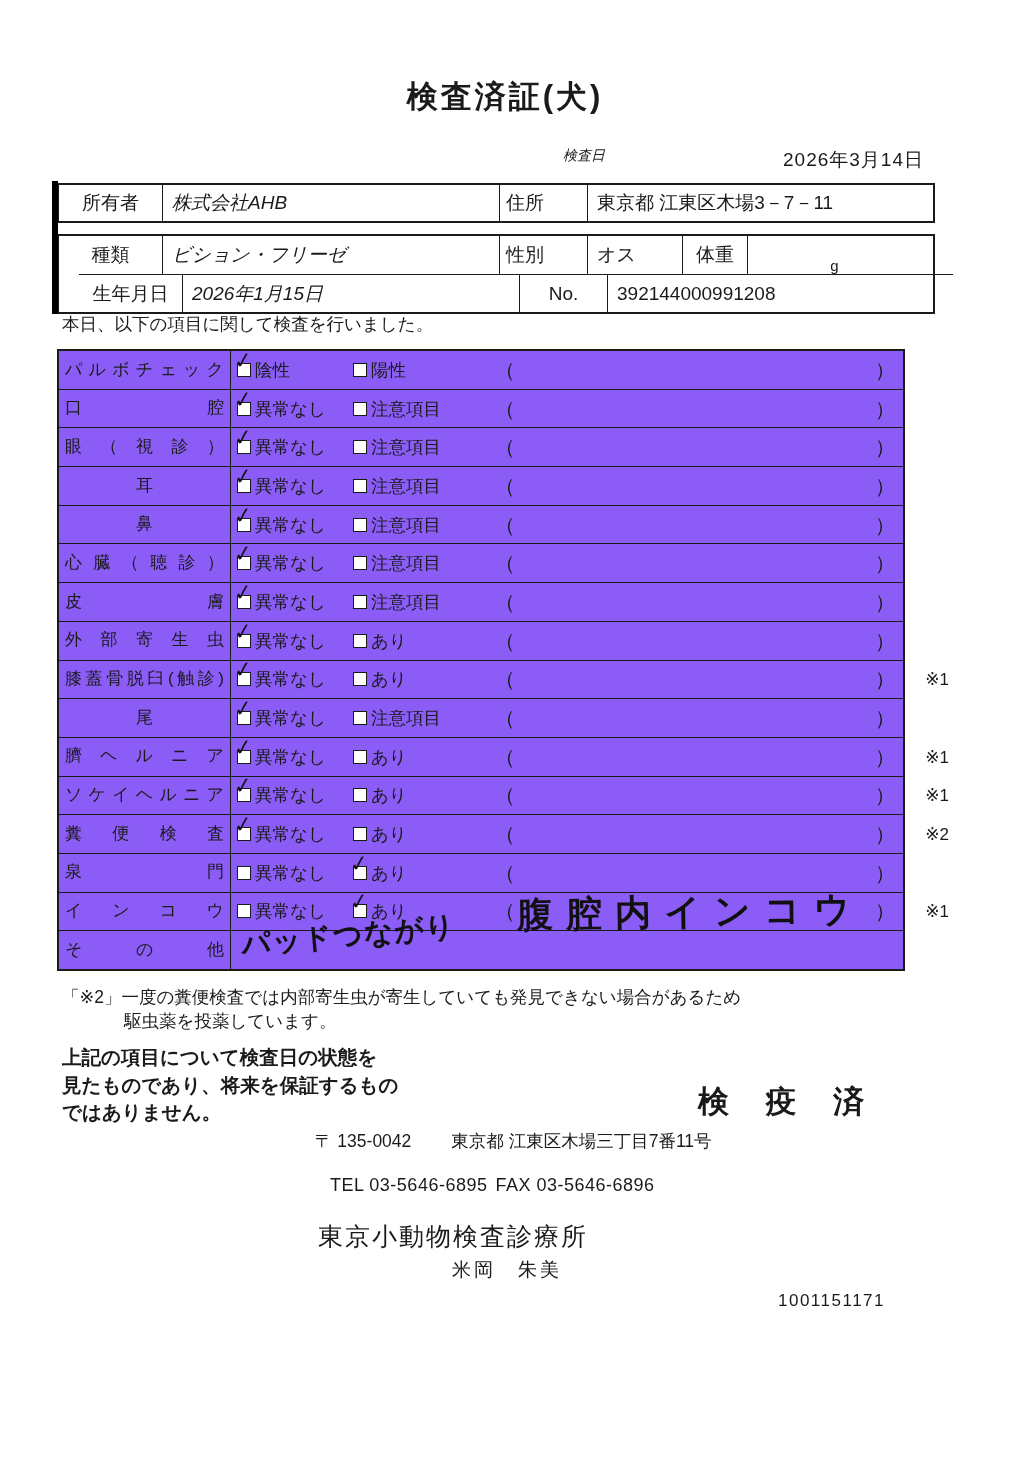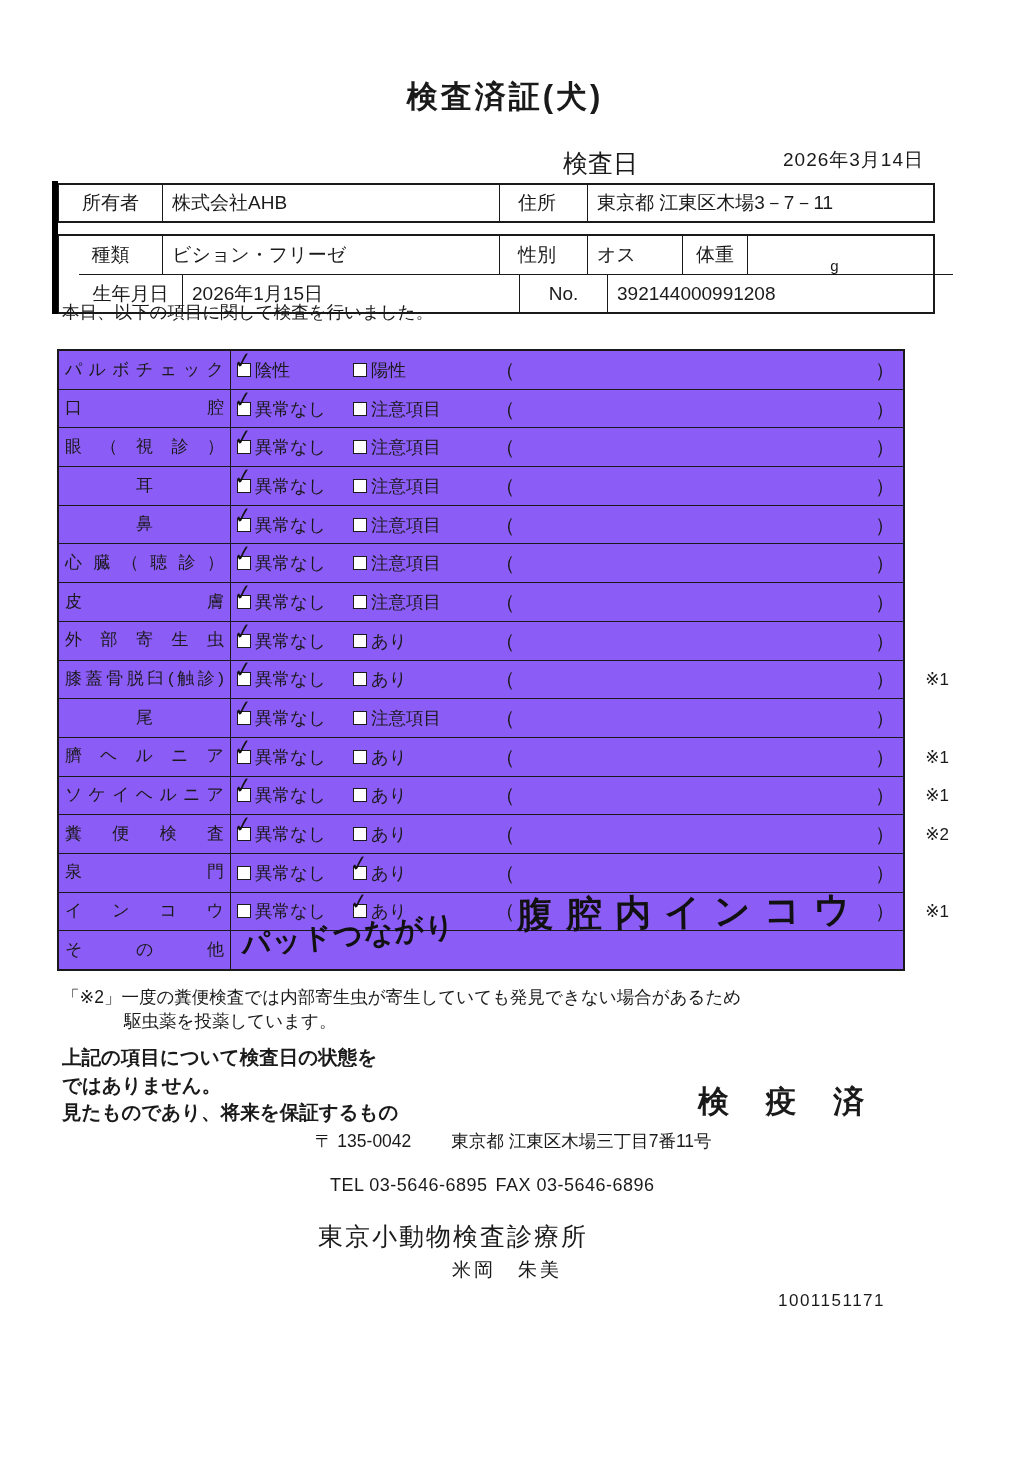--- a/index.html
+++ b/index.html
@@ -8,44 +8,44 @@
     font-family:"Liberation Sans","DejaVu Sans",sans-serif;
     color:#1a1a1a;
   }
   .sheet { position:absolute; inset:0; background:#ffffff; }
 
   .title {
     position:absolute; top:76px; left:0; width:1010px; text-align:center;
     font-size:31px; font-weight:600; letter-spacing:3px;
   }
 
-  .date-label { position:absolute; left:563px; top:147px; font-size:25px; }
+  .date-label { position:absolute; left:563px; top:147px; font-size:14px;font-style:italic; }
   .date-value { position:absolute; left:783px; top:147px; font-size:19px; letter-spacing:1px; }
 
   .black-bar { position:absolute; left:52px; top:181px; width:6px; height:133px; background:#000; z-index:5; }
 
   .tbl { position:absolute; left:57px; width:878px; border:2px solid #1a1a1a; box-sizing:border-box; background:#fff; }
   .owner { top:183px; height:40px; }
   .dog { top:234px; height:80px; }
   .trow { display:flex; width:100%; height:38px; }
   .owner .trow { height:100%; }
   .trow + .trow { border-top:1.5px solid #1a1a1a;margin-left:20px; }
   .cell { display:flex; align-items:center; box-sizing:border-box; font-size:19px; height:100%; border-left:1.5px solid #1a1a1a; overflow:hidden; white-space:nowrap;text-align:right; }
   .trow .cell:first-child { border-left:none; }
   .lbl { justify-content:center; }
-  .lbl-left { padding-left:18px; }
+  .lbl-left { padding-left:6px; }
   .val { padding-left:9px; }
-  .w103 { width:103px; flex:none; } .w337 { width:337px; flex:none; }
+  .w103 { width:103px; flex:none; } .w337 { width:337px; flex:none;font-style:italic; }
   .w88 { width:88px; flex:none; } .w95 { width:95px; flex:none; }
   .w65 { width:65px; flex:none; } .w190 { width:190px; flex:none; }
   .w350 { width:350px; flex:none; }
   .wval { justify-content:flex-end; padding-right:16px; gap:26px;flex-direction:column; }
   .unit { font-size:15px; }
 
-  .intro { position:absolute; left:62px; top:300px; font-size:17.5px; }
+  .intro { position:absolute; left:62px; top:312px; font-size:17.5px; }
 
   .itable { position:absolute; left:57px; top:349px; width:848px; border:2px solid #1a1a1a; box-sizing:border-box; background:#8b5cf6; }
   .irow { display:flex; height:37.7px; border-bottom:1.5px solid #1a1a1a; position:relative; }
   .irow:last-child { border-bottom:none; }
   .ilabel-cell { width:172px; flex:none; border-right:1.5px solid #1a1a1a; display:flex; align-items:center; padding:0 6px; box-sizing:border-box; }
   .ilabel { display:block; width:100%; font-size:17px; line-height:1.1;
             text-align:justify; text-align-last:justify; text-justify:inter-character; }
   .ilabel.single { text-align:center; text-align-last:center; }
   .icontent { flex:1; position:relative; }
   .opt { position:absolute; top:50%; transform:translateY(-50%); display:inline-flex; align-items:center; font-size:17.5px; white-space:nowrap; }
@@ -458,22 +458,22 @@
     </div>
 
   </div>
 </div>
 
   <div class="fn fn2">「※2」一度の糞便検査では内部寄生虫が寄生していても発見できない場合があるため</div>
   <div class="fn fn3">駆虫薬を投薬しています。</div>
 
   <div class="disclaimer">
     <div>上記の項目について検査日の状態を</div>
+    <div>見たものであり、将来を保証するもの</div>
     <div>ではありません。</div>
-    <div>見たものであり、将来を保証するもの</div>
   </div>
 
   <div class="stamp">検 疫 済</div>
 
   <div class="postal-row">
     <span>〒 135-0042</span>
     <span>東京都 江東区木場三丁目7番11号</span>
   </div>
 
   <div class="tel-row">

